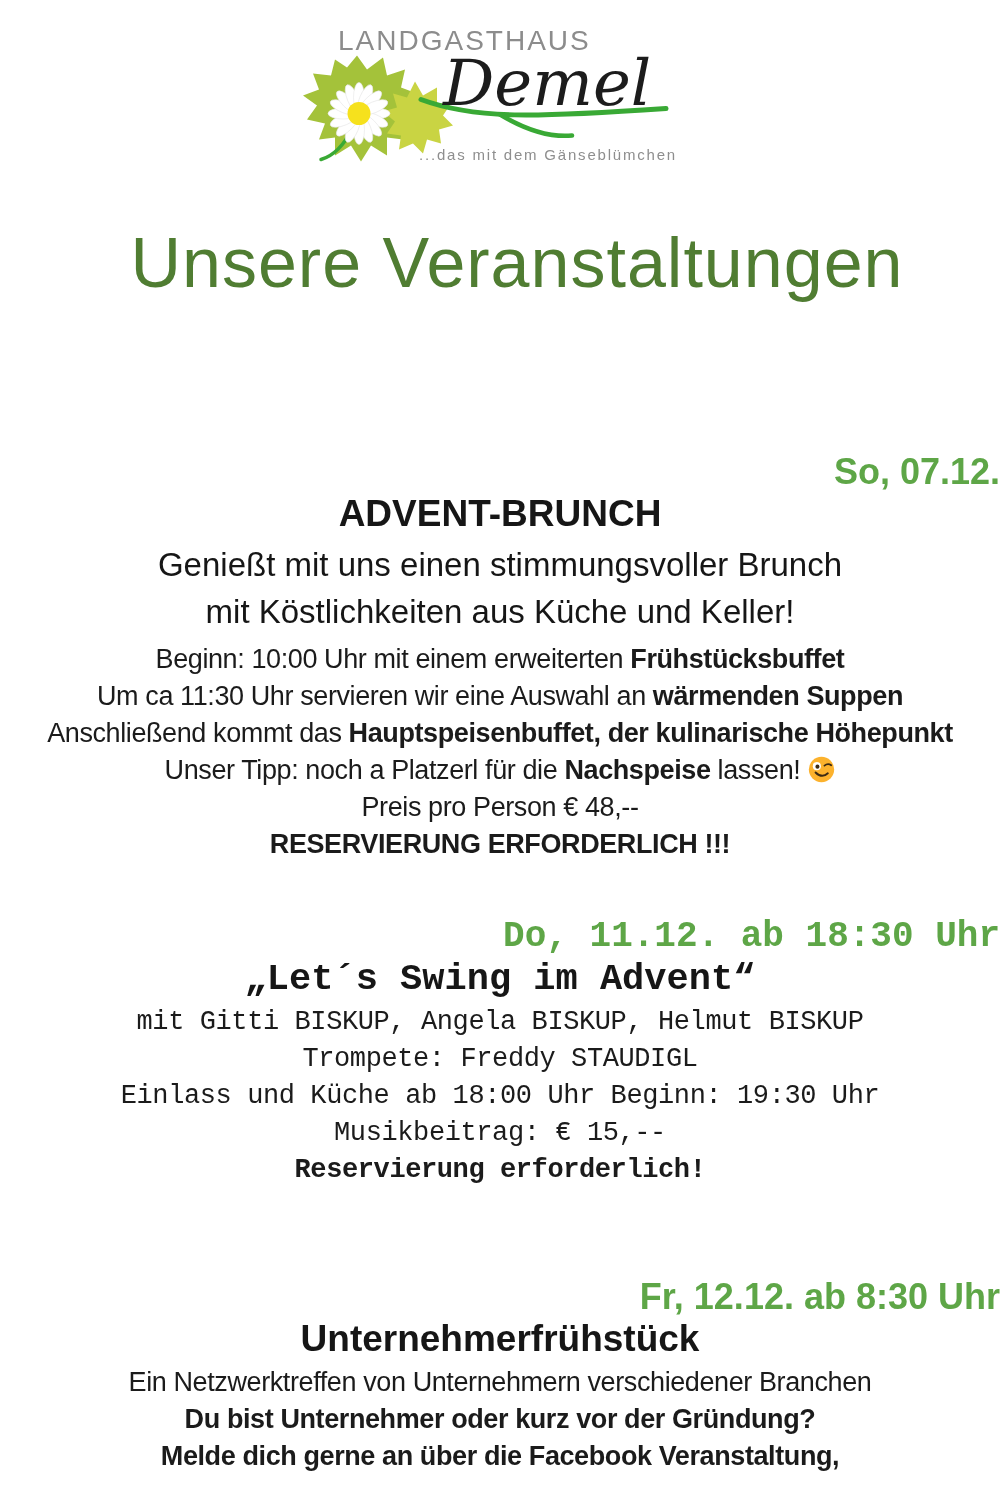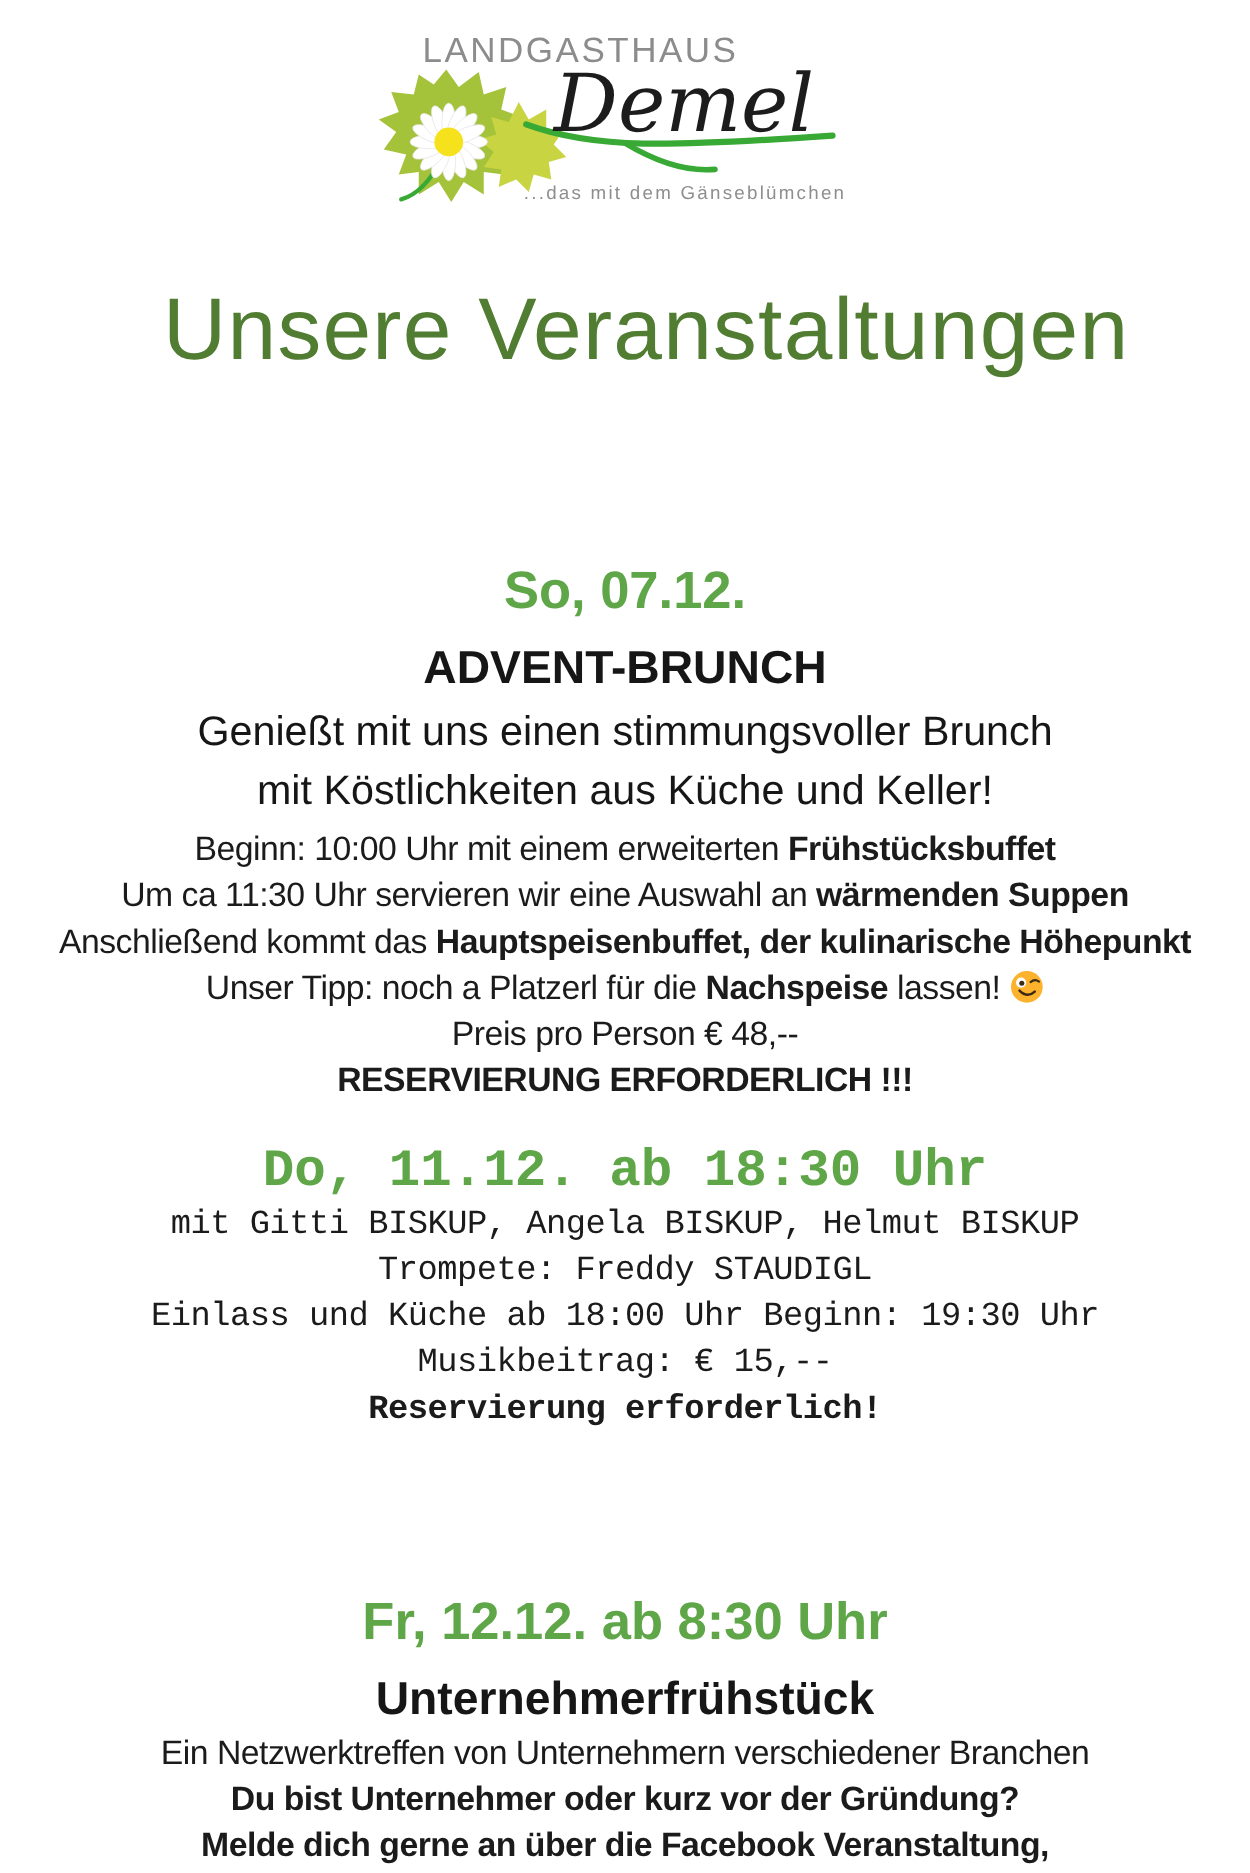--- a/index.html
+++ b/index.html
@@ -38,26 +38,26 @@
     color: #507d32; letter-spacing: 1px; white-space: nowrap; padding-left: 17px;
   }
 
   
   .event { position: absolute; left: 0; width: 100%; }
   #event1 { top: 451px; }
   #event2 { top: 916px; font-family: Liberation Mono, monospace; }
   #event3 { top: 1276px; }
 
   .event-date {
-    font-size: 42px; line-height: 42px; font-weight: 700;
-    color: #5ea647; white-space: nowrap;
+    font-size: 36px; line-height: 42px; font-weight: 700;
+    color: #5ea647; white-space: nowrap; text-align: right;
   }
   .event-title {
     font-size: 37px; line-height: 42px; font-weight: 700;
-    margin-top: 20px; white-space: nowrap; color: #161616;
+    margin-top: 0; white-space: nowrap; color: #161616;
   }
   .intro-line {
     font-size: 33px; line-height: 47px; font-weight: 400;
     white-space: nowrap; color: #161616;
   }
   .intro-block { margin-top: 6px; }
   .body-block  { margin-top: 6px; }
   .body-block.tight { margin-top: 4px; }
   .body-line {
     font-size: 27px; line-height: 37px; font-weight: 400;
@@ -134,20 +134,21 @@
             <path d="M19.5 11.5 q4 -3.5 8 -0.5" fill="none" stroke="#3b2a14" stroke-width="2" stroke-linecap="round"></path>
             <path d="M9 19.5 q7.5 7.5 14.5 1" fill="none" stroke="#3b2a14" stroke-width="2.3" stroke-linecap="round"></path>
           </svg></div>
       <div class="body-line">Preis pro Person € 48,--</div>
       <div class="body-line allbold">RESERVIERUNG ERFORDERLICH !!!</div>
     </div>
   </section>
 
   <section class="event" id="event2">
     <div class="event-date">Do, 11.12. ab 18:30 Uhr</div>
+    <div class="event-title">„Let´s Swing im Advent“</div>
     <div class="body-block tight">
       <div class="body-line">mit Gitti BISKUP, Angela BISKUP, Helmut BISKUP</div>
       <div class="body-line">Trompete: Freddy STAUDIGL</div>
       <div class="body-line">Einlass und Küche ab 18:00 Uhr Beginn: 19:30 Uhr</div>
       <div class="body-line">Musikbeitrag: € 15,--</div>
       <div class="body-line allbold">Reservierung erforderlich!</div>
     </div>
   </section>
 
   <section class="event" id="event3">

